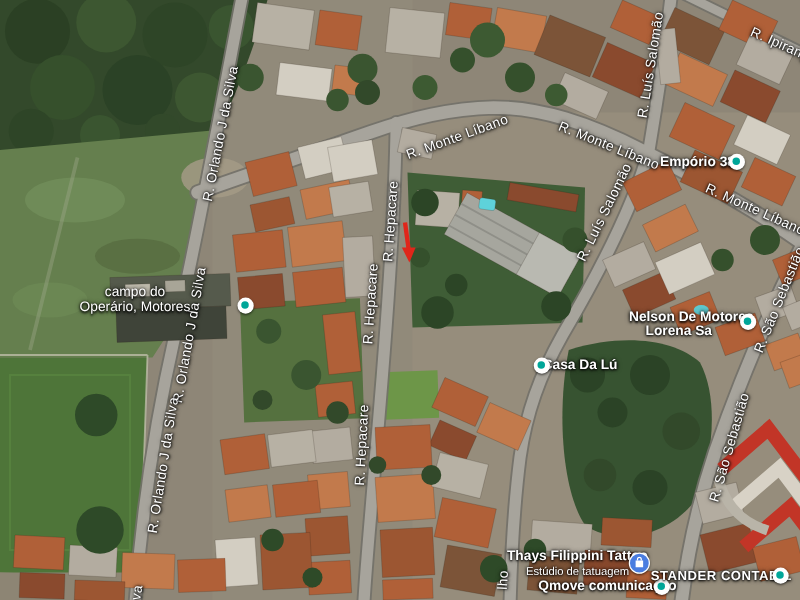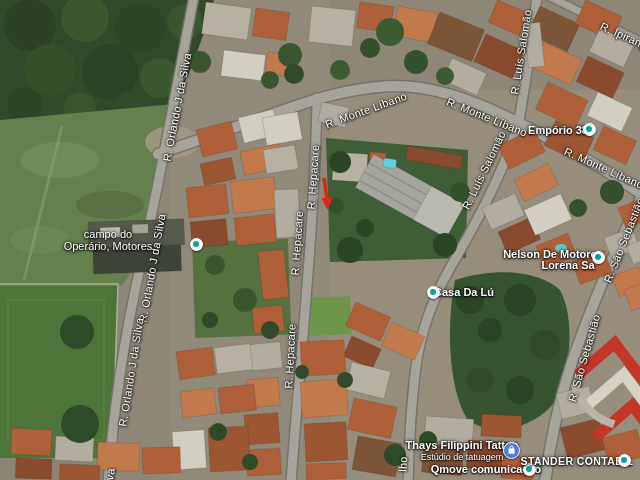--- a/index.html
+++ b/index.html
@@ -282,21 +282,21 @@
 <div class="mk" style="left:196px;top:244px;">
       <i></i>
     </div>
 
 <div class="poi-t ctr" style="left:558px;top:130px;">Empório 38</div>
 <div class="mk" style="left:589px;top:129px;">
       <i></i>
     </div>
 
 <div class="poi-t ctr" style="left:553px;top:254px;">Nelson De Motores</div>
-<div class="poi-t ctr" style="left:568px;top:265px;">Lorena Sa</div>
+<div class="poi-t ctr" style="left:543px;top:265px;">Lorena Sa</div>
 <div class="mk" style="left:598px;top:257px;">
       <i></i>
     </div>
 
 <div class="poi-t ctr" style="left:464px;top:292px;">Casa Da Lú</div>
 <div class="mk" style="left:433px;top:292px;">
       <i></i>
     </div>
 
 <div class="poi-t ctr" style="left:462px;top:451px;">

